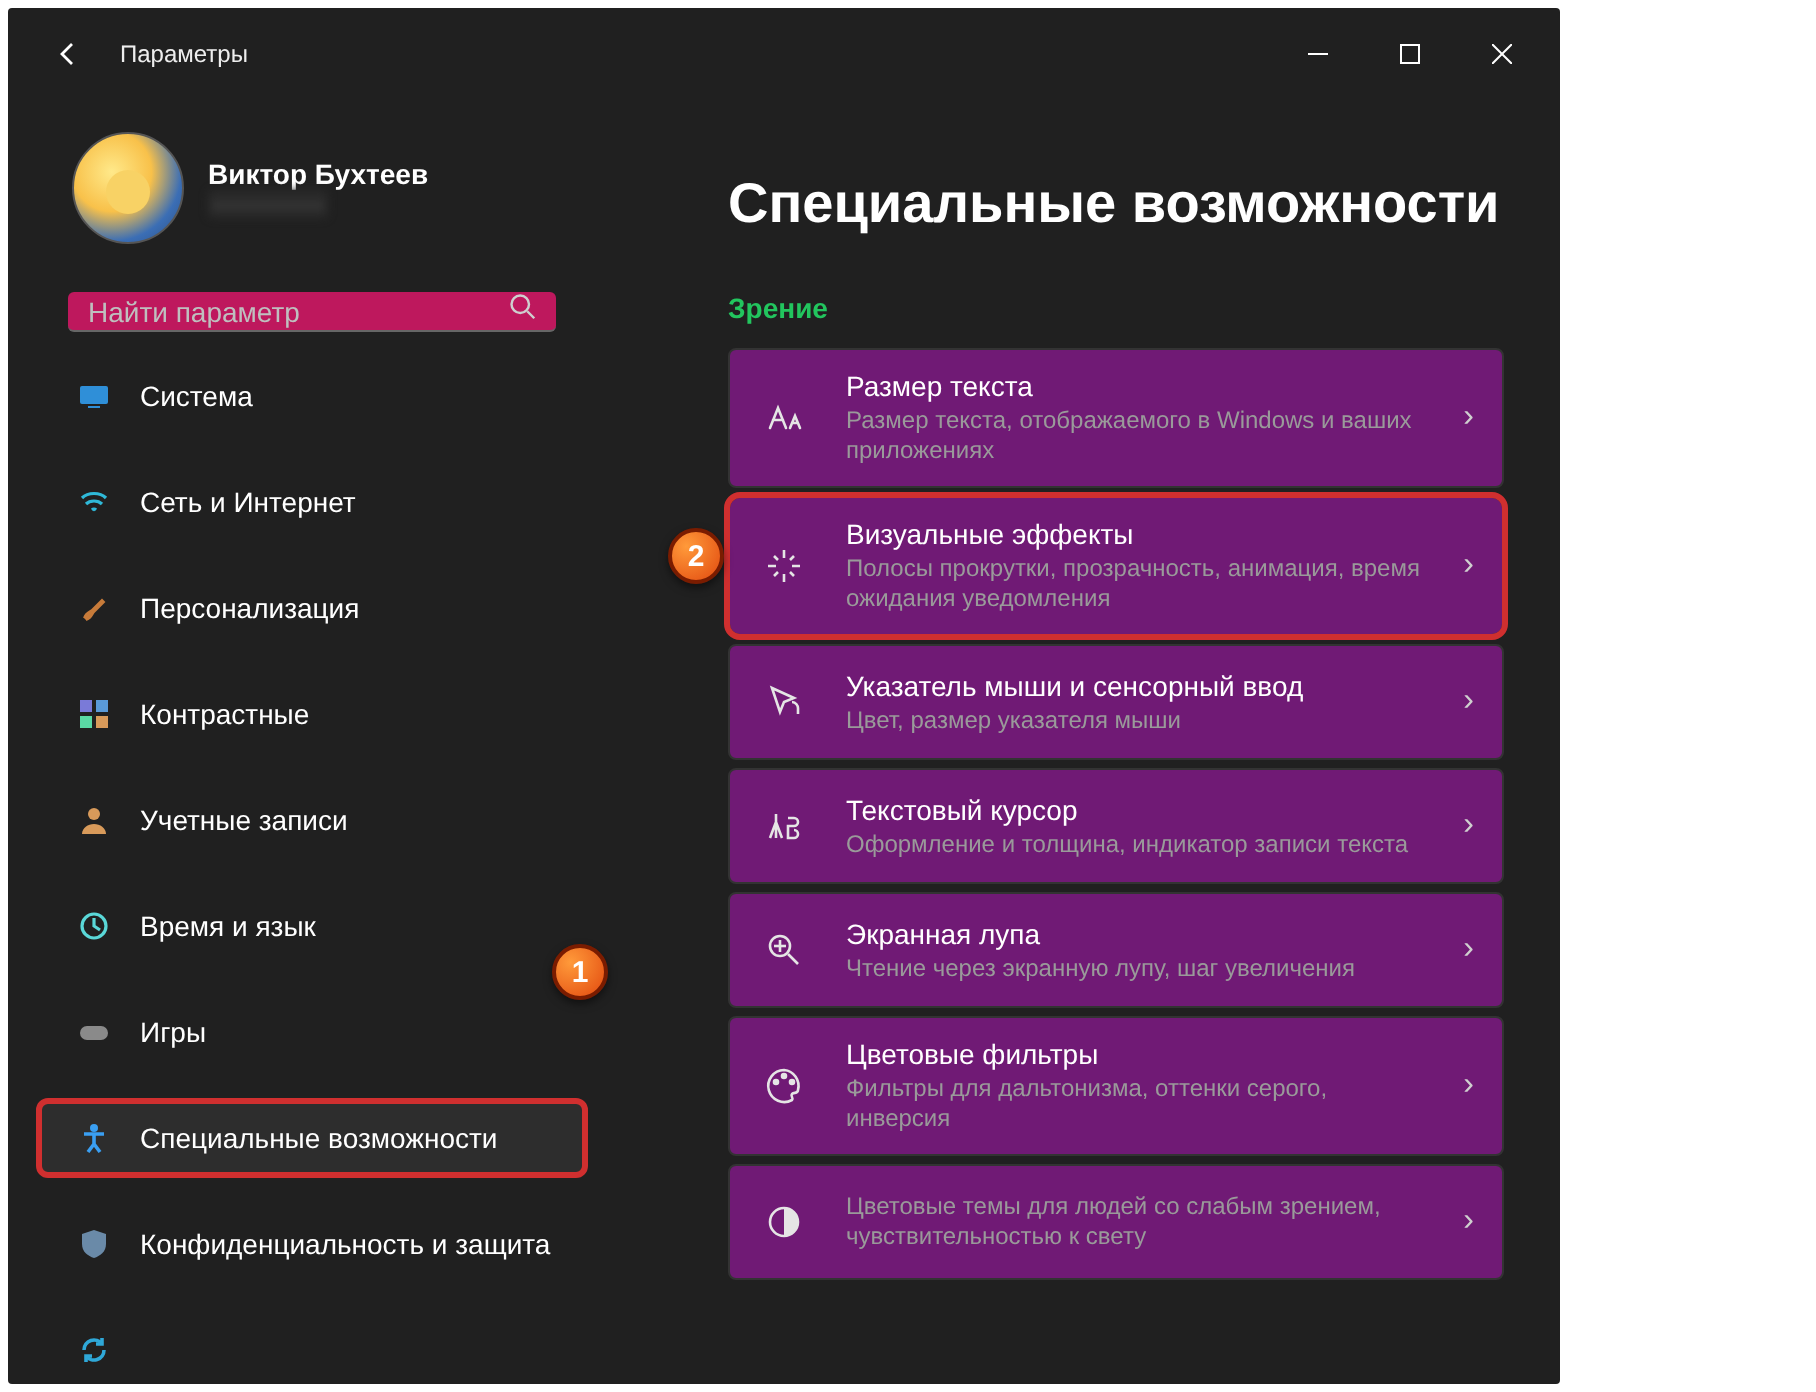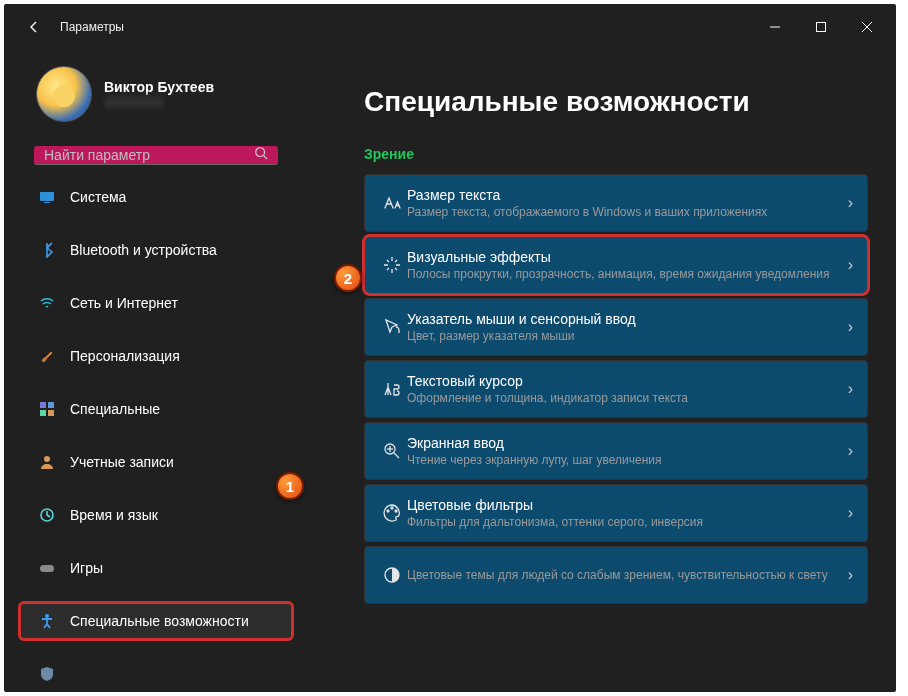--- a/index.html
+++ b/index.html
@@ -4,21 +4,21 @@
 <style>
   * { box-sizing: border-box; margin: 0; padding: 0; }
   body {
     font-family: "Segoe UI", Arial, sans-serif;
     background: #fff;
     width: 908px;
     height: 696px;
     overflow: hidden;
   }
   .app {
-    width: 892px;
+    width: 776px;
     height: 688px;
     margin: 4px;
     background: #202020;
     color: #fff;
     position: relative;
     border-radius: 2px;
     overflow: hidden;
   }
   
   .titlebar {
@@ -104,27 +104,27 @@
   }
   
   .main {
     flex:1; padding: 4px 28px 0 60px;
     overflow:hidden;
   }
   .page-title { font-size:28px; font-weight:600; margin: 32px 0 28px 0; }
   .section-label { font-size:14px; font-weight:600; color:#22c55e; margin-bottom:12px; }
   .cards { display:flex; flex-direction:column; gap:4px; position:relative;}
   .card {
-    background:#0c4a6e;
+    background:#701a75;
     border:1px solid #333;
     border-radius:4px;
     min-height:58px;
     display:flex; align-items:center;
     padding: 10px 14px;
-    gap:2px;
+    gap:18px;
     cursor:pointer;
     position:relative;
   }
   .card-icon { width:26px; display:flex; justify-content:center; align-items:center; color:#e5e5e5;}
   .card-icon svg { width:20px; height:20px; stroke:#e5e5e5; fill:none; stroke-width:1.3;}
   .card-body { flex:1; display:flex; flex-direction:column; gap:2px;}
   .card-title { font-size:14px; color:#fff;}
   .card-desc { font-size:12px; color:#9a9a9a; line-height:1.25; }
   .chev { color:#cfcfcf; }
   .card.highlight { outline:3px solid #d02f2f; outline-offset:-1px; border-radius:6px;}
@@ -186,28 +186,20 @@
               <svg viewBox="0 0 16 16">
                 <rect x="1" y="3" width="14" height="9" rx="1" fill="#2f8fd8"></rect>
                 <rect x="5" y="13" width="6" height="1" fill="#2f8fd8"></rect>
               </svg>
             </span>
           <span class="nav-label">Система</span>
         </li>
         <li class="nav-item">
           <span class="nav-icon">
               <svg viewBox="0 0 16 16">
-                <path d="M8 1v14l5-5-5-4 5-5-5 4" fill="none" stroke="#3a9ff2" stroke-width="1.6"></path>
-              </svg>
-            </span>
-          <span class="nav-label">Bluetooth и устройства</span>
-        </li>
-        <li class="nav-item">
-          <span class="nav-icon">
-              <svg viewBox="0 0 16 16">
                 <path d="M2 6c3-3 9-3 12 0M4 9c2-2 6-2 8 0M7 12c.6-.6 1.4-.6 2 0" fill="none" stroke="#2fb9d8" stroke-width="1.6"></path>
               </svg>
             </span>
           <span class="nav-label">Сеть и Интернет</span>
         </li>
         <li class="nav-item">
           <span class="nav-icon">
               <svg viewBox="0 0 16 16">
                 <path d="M3 13c1-3 3-3 4-4l5-5 1 1-5 5c-1 1-1 3-4 4" fill="#c77b3a" stroke="#c77b3a"></path>
               </svg>
@@ -216,21 +208,21 @@
         </li>
         <li class="nav-item">
           <span class="nav-icon">
               <svg viewBox="0 0 16 16">
                 <rect x="1" y="1" width="6" height="6" fill="#7a7ad8"></rect>
                 <rect x="9" y="1" width="6" height="6" fill="#5a9ad8"></rect>
                 <rect x="1" y="9" width="6" height="6" fill="#5ad8a4"></rect>
                 <rect x="9" y="9" width="6" height="6" fill="#d89a5a"></rect>
               </svg>
             </span>
-          <span class="nav-label">Специальные</span>
+          <span class="nav-label">Контрастные</span>
         </li>
         <li class="nav-item">
           <span class="nav-icon">
               <svg viewBox="0 0 16 16">
                 <circle cx="8" cy="5" r="3" fill="#d89a5a"></circle>
                 <path d="M2 15c0-3 3-5 6-5s6 2 6 5" fill="#d89a5a"></path>
               </svg>
             </span>
           <span class="nav-label">Учетные записи</span>
         </li>
@@ -259,20 +251,21 @@
               </svg>
             </span>
           <span class="nav-label">Специальные возможности</span>
         </li>
         <li class="nav-item">
           <span class="nav-icon">
               <svg viewBox="0 0 16 16">
                 <path d="M8 1l6 2v5c0 4-3 6-6 7-3-1-6-3-6-7V3l6-2z" fill="#6a8aa8"></path>
               </svg>
             </span>
+          <span class="nav-label">Конфиденциальность и защита</span>
         </li>
         <li class="nav-item">
           <span class="nav-icon">
               <svg viewBox="0 0 16 16">
                 <path d="M3 8a5 5 0 0 1 9-3M13 8a5 5 0 0 1-9 3" fill="none" stroke="#2fa8d8" stroke-width="1.8"></path>
                 <path d="M12 2v3h-3M4 14v-3h3" fill="none" stroke="#2fa8d8" stroke-width="1.8"></path>
               </svg>
             </span>
         </li>
       </ul>
@@ -339,21 +332,21 @@
         <div class="card">
           <span class="card-icon">
               <svg viewBox="0 0 20 20">
                 <circle cx="8" cy="8" r="5"></circle>
                 <line x1="12" y1="12" x2="17" y2="17"></line>
                 <line x1="8" y1="5" x2="8" y2="11"></line>
                 <line x1="5" y1="8" x2="11" y2="8"></line>
               </svg>
             </span>
           <div class="card-body">
-            <div class="card-title">Экранная ввод</div>
+            <div class="card-title">Экранная лупа</div>
             <div class="card-desc">Чтение через экранную лупу, шаг увеличения</div>
           </div>
           <span class="chev">›</span>
         </div>
 
         <div class="card">
           <span class="card-icon">
               <svg viewBox="0 0 20 20">
                 <path d="M10 2a8 8 0 1 0 4 15c1-1-1-2 0-3s3 0 3-2a8 8 0 0 0-7-10z"></path>
                 <circle cx="6" cy="8" r="1" fill="#e5e5e5"></circle>

